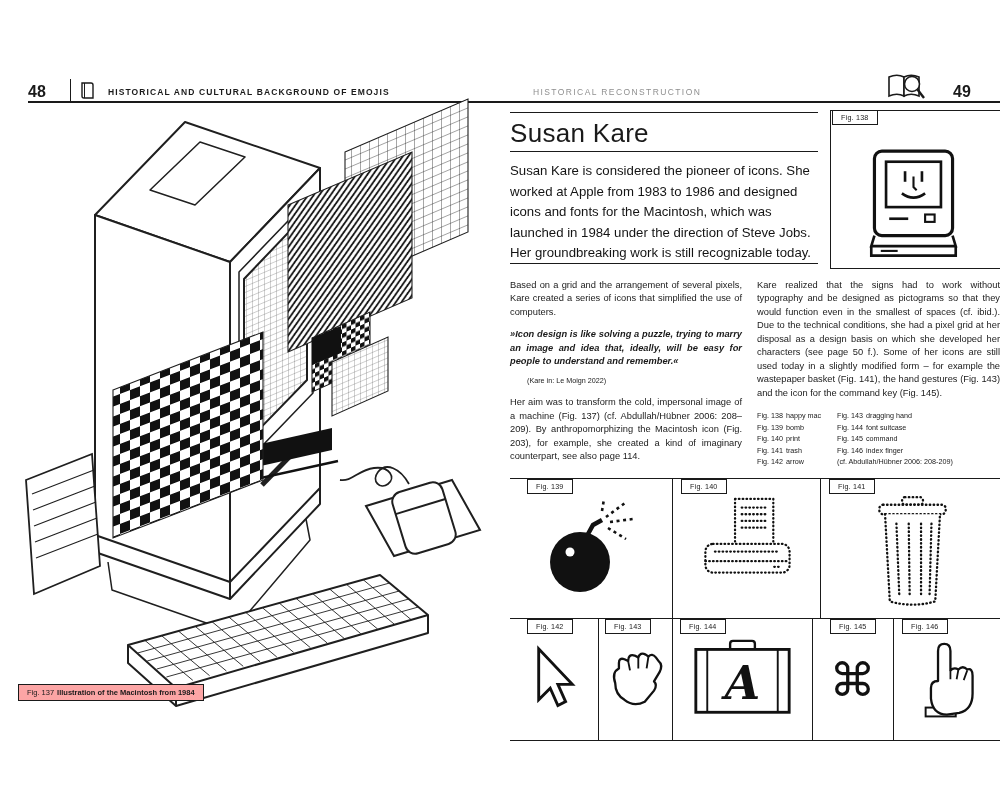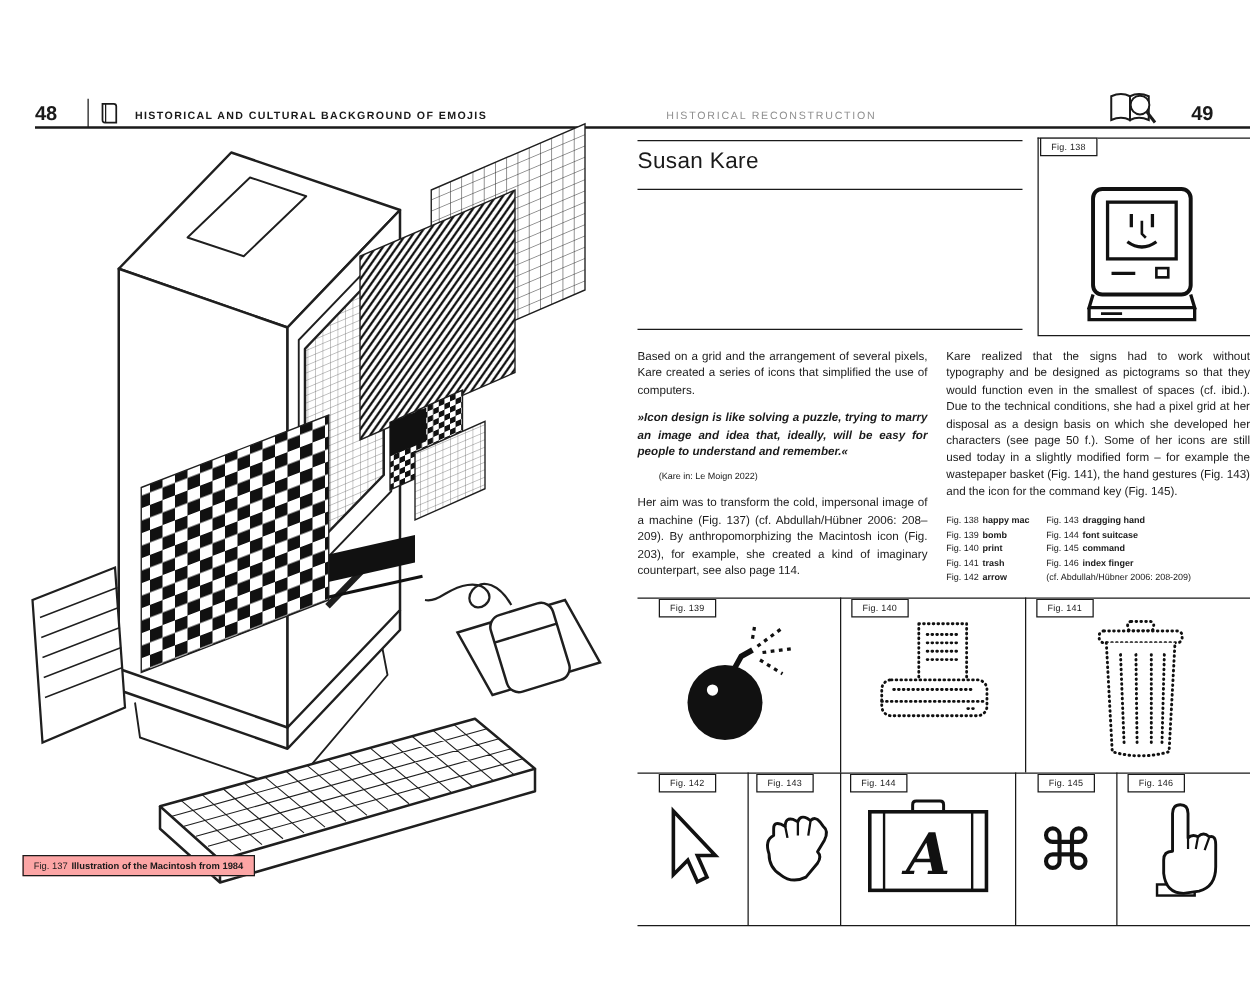--- a/index.html
+++ b/index.html
@@ -11,31 +11,31 @@
   .htitle{position:absolute;top:87px;font-size:8.5px;font-weight:bold;letter-spacing:1.1px;}
   .htitle.muted{font-weight:normal;color:#8f8f8f;letter-spacing:1.4px;}
   .vline{position:absolute;width:1px;background:#1a1a1a;}
   .hrule{position:absolute;left:28px;top:101px;width:972px;height:2px;background:#1a1a1a;}
   
   .caption-box{position:absolute;left:18px;top:684px;border:1px solid #1a1a1a;background:#fca5a5;
                padding:3px 8px;font-size:7.5px;white-space:nowrap;}
   .caption-box b{margin-left:3px;}
   
   .rule{position:absolute;height:1px;background:#1a1a1a;}
-  #article-title{position:absolute;left:510px;top:118px;margin:0;font-size:18px;font-weight:normal;letter-spacing:.3px;}
+  #article-title{position:absolute;left:510px;top:118px;margin:0;font-size:26px;font-weight:normal;letter-spacing:.3px;}
   .intro{position:absolute;left:510px;top:161px;width:316px;margin:0;font-size:13.2px;line-height:1.56;color:#141414;}
   .col{position:absolute;top:279px;font-size:9.3px;line-height:1.45;text-align:justify;}
   .col p{margin:0 0 9px 0;}
   .col .quote{font-weight:bold;font-style:italic;}
   .col .qsource{font-size:7.2px;margin:-2px 0 10px 0;padding-left:17px;}
   
   .figlist{display:flex;gap:6px;margin-top:10px;font-size:7.2px;line-height:1.6;text-align:left;}
   .flcol{white-space:nowrap;}
   .flcol.first{width:74px;}
-  .flname{font-weight:bold;margin-left:3px;}
+  .flname{font-weight:normal;margin-left:3px;}
   .flsrc{font-weight:normal;}
   
   .gl{position:absolute;background:#1a1a1a;}
   .fig-chip{position:absolute;border:1px solid #1a1a1a;background:#fff;padding:2px 8px;
             font-size:7.2px;letter-spacing:.2px;white-space:nowrap;}
   .cmd-glyph{position:absolute;left:812px;top:653px;width:81px;text-align:center;
              font-size:46px;color:#111;font-family:"DejaVu Sans",sans-serif;}
 </style>
 </head>
 <body>
@@ -139,20 +139,21 @@
   </svg>
 
   <div class="caption-box">
     <span>Fig. 137</span><b>Illustration of the Macintosh from 1984</b>
   </div>
 
   <div class="rule" style="left:510px;top:112px;width:308px"></div>
   <h1 id="article-title">Susan Kare</h1>
   <div class="rule" style="left:510px;top:151px;width:308px"></div>
 
+  <p class="intro">Susan Kare is considered the pioneer of icons. She worked at Apple from 1983 to 1986 and designed icons and fonts for the Macintosh, which was launched in 1984 under the direction of Steve Jobs. Her groundbreaking work is still recognizable today.</p>
   <div class="rule" style="left:510px;top:263px;width:308px"></div>
 
   <div class="col" style="left:510px;width:232px">
     <p>Based on a grid and the arrangement of several pixels, Kare created a series of icons that simplified the use of computers.</p>
     <p class="quote">»Icon design is like solving a puzzle, trying to marry an image and idea that, ideally, will be easy for people to understand and remember.«</p>
     <p class="qsource">(Kare in: Le Moign 2022)</p>
     <p>Her aim was to transform the cold, impersonal image of a machine (Fig. 137) (cf. Abdullah/Hübner 2006: 208–209). By anthropomorphizing the Macintosh icon (Fig. 203), for example, she created a kind of imaginary counterpart, see also page 114.</p>
   </div>
 
   <div class="col" style="left:757px;width:243px">

